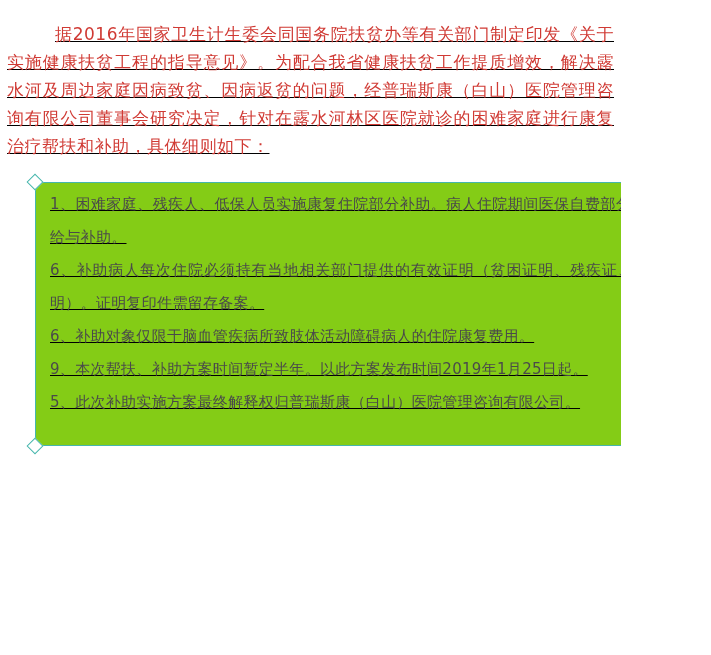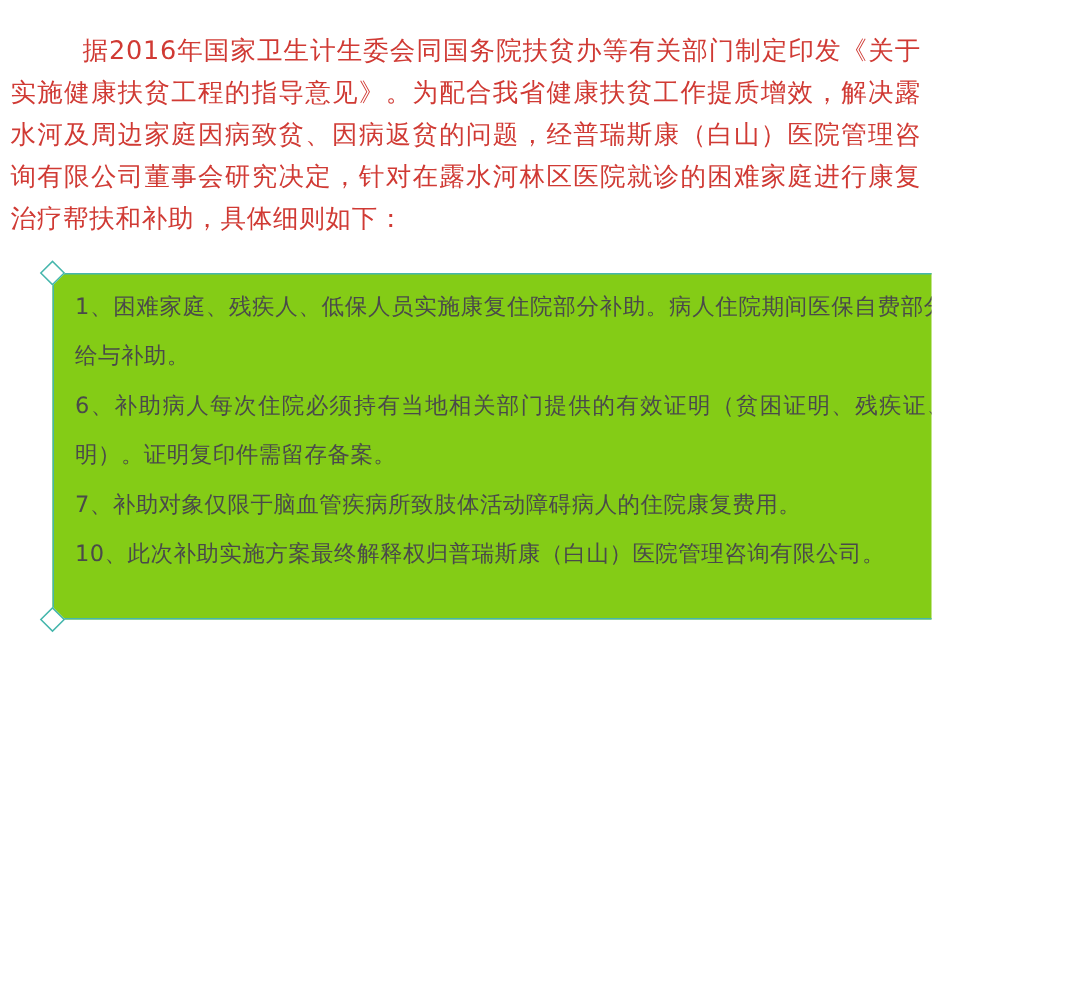--- a/index.html
+++ b/index.html
@@ -8,20 +8,21 @@
     background: #ffffff;
     width: 711px;
     font-family: "DejaVu Sans", "Liberation Sans", sans-serif;
   }
   .page {
     width: 621px;
     height: 655px;
     background: #ffffff;
     overflow: hidden;
     position: relative;
+    text-decoration: underline;
   }
   .intro {
     margin: 20px 7px 0 7px;
     font-size: 17px;
     line-height: 28px;
     color: #d03a34;
     text-indent: 48px;
     text-align: justify;
     letter-spacing: 0.5px;
   }
@@ -63,17 +64,18 @@
   <p class="intro">据2016年国家卫生计生委会同国务院扶贫办等有关部门制定印发《关于实施健康扶贫工程的指导意见》。为配合我省健康扶贫工作提质增效，解决露水河及周边家庭因病致贫、因病返贫的问题，经普瑞斯康（白山）医院管理咨询有限公司董事会研究决定，针对在露水河林区医院就诊的困难家庭进行康复治疗帮扶和补助，具体细则如下：</p>
 
   <div class="notice-box">
     <span class="diamond tl"></span>
     <span class="diamond tr"></span>
     <span class="diamond bl"></span>
     <span class="diamond br"></span>
 
     <p>1、困难家庭、残疾人、低保人员实施康复住院部分补助。病人住院期间医保自费部分按50%给与补助。</p>
     <p>6、补助病人每次住院必须持有当地相关部门提供的有效证明（贫困证明、残疾证、低保证明）。证明复印件需留存备案。</p>
-    <p>7、补助对象仅限于脑血管疾病所致肢体活动障碍病人的住院康复费用。</p>
-    <p>10、此次补助实施方案最终解释权归普瑞斯康（白山）医院管理咨询有限公司。</p>
+    <p>6、补助对象仅限于脑血管疾病所致肢体活动障碍病人的住院康复费用。</p>
+    <p>9、本次帮扶、补助方案时间暂定半年。以此方案发布时间2019年1月25日起。</p>
+    <p>5、此次补助实施方案最终解释权归普瑞斯康（白山）医院管理咨询有限公司。</p>
   </div>
 
 </div>
 
 </body></html>

